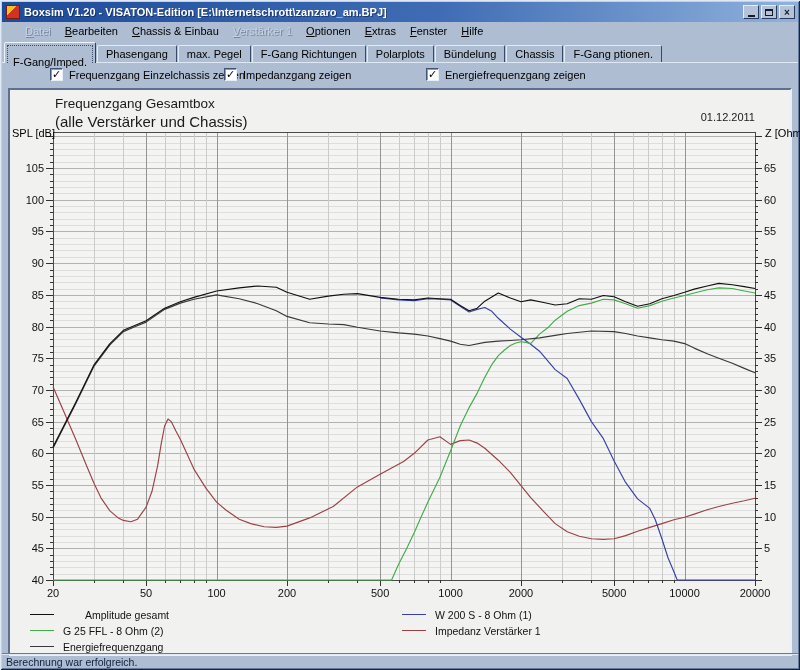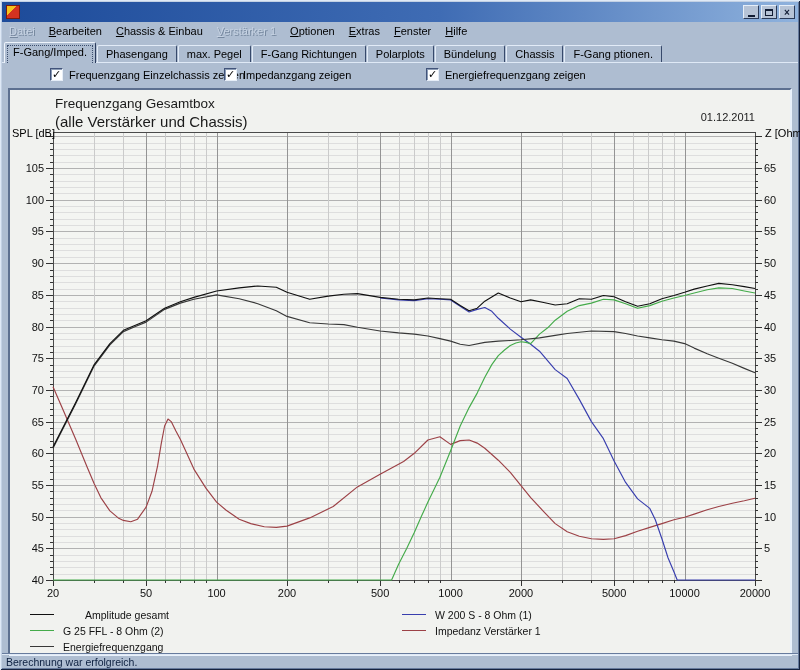--- a/index.html
+++ b/index.html
@@ -15,30 +15,30 @@
     border:1px solid #7a1a10;box-sizing:border-box;}
   .title-text{font-size:11px;font-weight:bold;white-space:nowrap;overflow:hidden;
     text-shadow:1px 1px 0 rgba(10,20,50,.55);}
   .tb-buttons{margin-left:auto;display:flex;gap:2px;}
   .tb-btn{width:16px;height:14px;background:#b6c3d6;border:1px solid;border-color:#e6eef8 #2a3a58 #2a3a58 #e6eef8;
     display:flex;align-items:center;justify-content:center;font-size:9px;line-height:9px;color:#111c34;box-sizing:border-box;}
   .glyph-min{width:7px;height:2px;background:#111c34;margin-top:7px;}
   .glyph-max{width:8px;height:7px;border:1px solid #111c34;border-top-width:2px;box-sizing:border-box;}
   .glyph-close{font-weight:bold;font-size:10px;}
   
-  .menubar{position:absolute;left:2px;top:22px;right:2px;height:18px;display:flex;align-items:center;font-size:11px;color:#000;}
+  .menubar{position:absolute;left:2px;top:22px;right:2px;height:18px;display:flex;align-items:center;font-size:11px;color:#000;padding-left:16px;}
   .menu-item{padding:1px 7px;white-space:nowrap;}
   .menu-item .mn{text-decoration:underline;}
   .menu-item.disabled{color:#c6d2e2;text-shadow:1px 1px 0 #76889f;}
   
   .tabrow{position:absolute;left:4px;top:41px;right:2px;height:22px;display:flex;align-items:flex-end;}
   .tab{position:relative;height:18px;margin-right:1px;padding:2px 8px 0;font-size:11px;white-space:nowrap;
     background:#aebdd1;border:1px solid;border-color:#e2ebf7 #37496b #aebdd1 #e2ebf7;border-bottom:none;
     border-radius:2px 2px 0 0;box-sizing:border-box;}
-  .tab.active{height:21px;padding-top:3px;z-index:2;border-color:#eef4fc #2c3d5e transparent #eef4fc;}
+  .tab.active{height:21px;padding-top:13px;z-index:2;border-color:#eef4fc #2c3d5e transparent #eef4fc;}
   .tab.active::after{content:"";position:absolute;inset:2px 2px 0 2px;border:1px dotted #3c4e6e;border-bottom:none;}
   .tabbase{position:absolute;left:2px;right:2px;top:62px;height:1px;background:#dfe9f6;}
   
   .cbrow{position:absolute;left:2px;top:63px;right:2px;height:25px;}
   .cb{position:absolute;top:5px;display:flex;align-items:center;font-size:11px;white-space:nowrap;}
   .cb .box{width:13px;height:13px;background:#fff;border:1px solid;border-color:#41537a #e6eef8 #e6eef8 #41537a;
     box-shadow:inset 1px 1px 0 #8b9cb5;margin-right:6px;display:flex;align-items:center;justify-content:center;
     font-size:11px;line-height:11px;color:#000;box-sizing:border-box;flex:none;}
   
   .panel{position:absolute;left:8px;top:88px;width:784px;height:568px;box-sizing:border-box;
@@ -55,20 +55,21 @@
   .statusbar{position:absolute;left:2px;right:2px;bottom:2px;height:14px;border-top:1px solid #677b9d;
     box-shadow:inset 0 1px 0 #dfe9f6;display:flex;align-items:flex-end;padding-left:4px;font-size:10.5px;color:#0c1f3f;}
 </style>
 </head>
 <body>
 
 <div class="window">
 
   <div class="titlebar">
     <div class="appicon"></div>
+    <div class="title-text">Boxsim V1.20 - VISATON-Edition [E:\Internetschrott\zanzaro_am.BPJ]</div>
     <div class="tb-buttons">
       <div class="tb-btn">
           <span class="glyph-min"></span>
         </div>
       <div class="tb-btn">
           <span class="glyph-max"></span>
         </div>
       <div class="tb-btn">
           <span class="glyph-close">×</span>
         </div>

